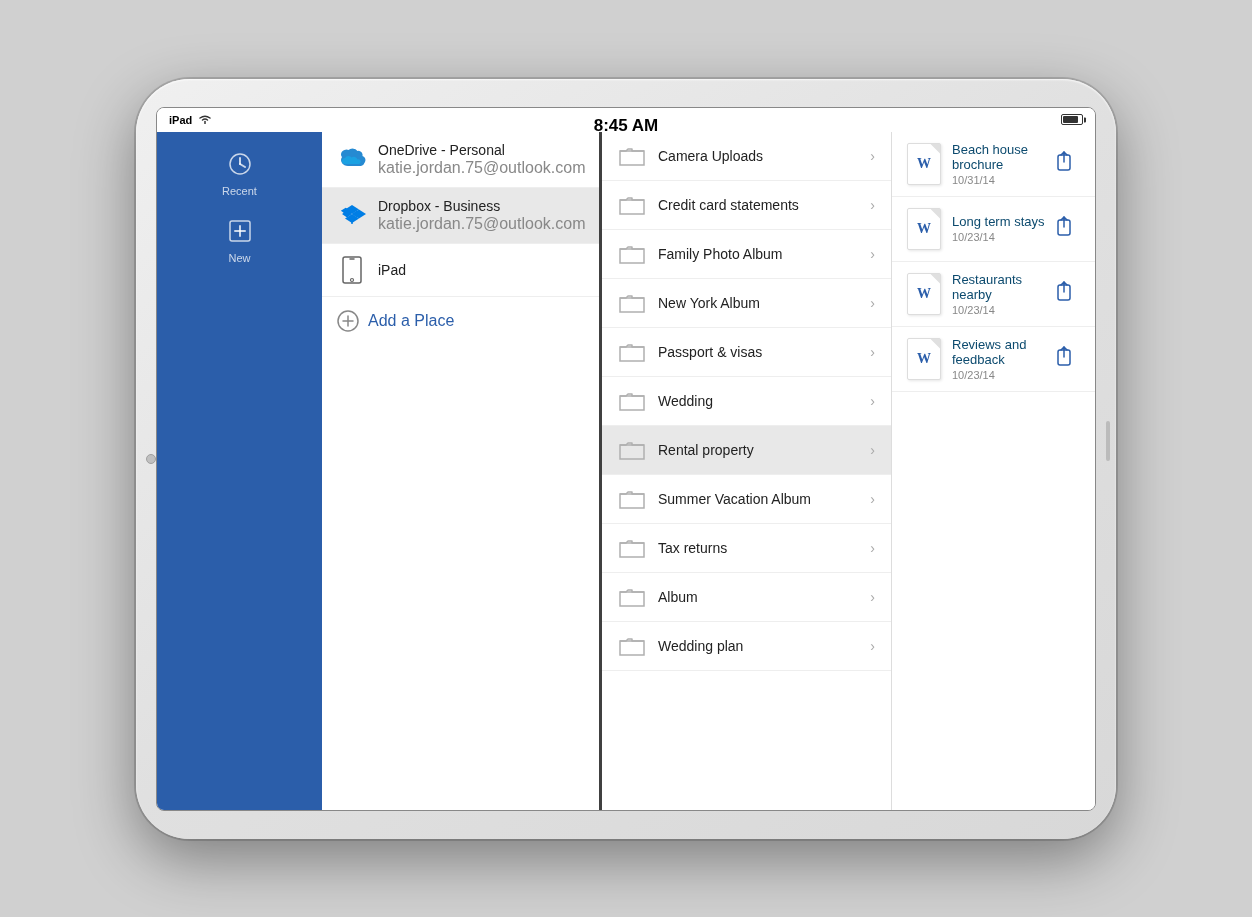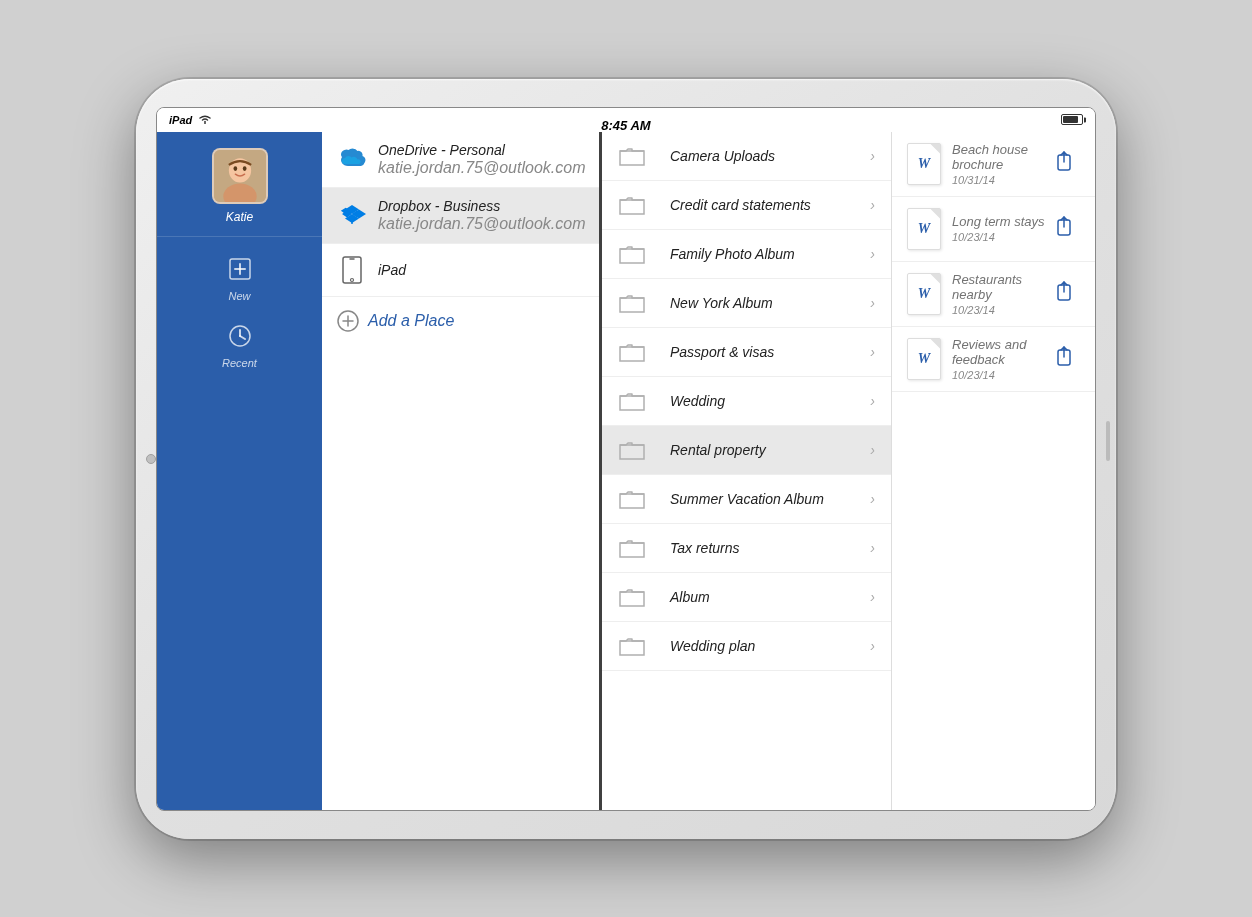--- a/index.html
+++ b/index.html
@@ -22,36 +22,35 @@
     }
     .ipad-screen {
       width: 100%;
       height: 100%;
       background: #fff;
       border-radius: 8px;
       overflow: hidden;
       display: flex;
       flex-direction: column;
       border: 1px solid #888;
-      font-style: italic;
     }
     
     .status-bar {
       background: #fff;
       display: flex;
       align-items: center;
       justify-content: space-between;
       padding: 0 12px;
       height: 24px;
       font-size: 11px;
       font-weight: 600;
       flex-shrink: 0;
     }
     .status-left { display: flex; align-items: center; gap: 6px; }
-    .status-center { position: absolute; left: 50%; transform: translateX(-50%); font-size: 13px; font-weight: 600; margin-top: 12px; }
+    .status-center { position: absolute; left: 50%; transform: translateX(-50%); font-size: 17px; font-weight: 600; margin-top: 12px; }
     .status-right { display: flex; align-items: center; gap: 4px; }
     .battery-icon {
       width: 22px; height: 11px; border: 1.5px solid #333; border-radius: 2px; display: flex; align-items: center; padding: 1px; position: relative;
     }
     .battery-icon::after { content: ''; position: absolute; right: -4px; top: 50%; transform: translateY(-50%); width: 2px; height: 5px; background: #333; border-radius: 0 1px 1px 0; }
     .battery-fill { background: #333; height: 100%; width: 85%; border-radius: 1px; }
 
     
     .app-area {
       flex: 1;
@@ -196,21 +195,20 @@
       flex-shrink: 0;
       overflow-y: auto;
     }
     .folder-item {
       display: flex;
       align-items: center;
       padding: 13px 16px;
       border-bottom: 1px solid #eee;
       cursor: pointer;
       background: #fff;
-      gap: 12px;
     }
     .folder-item.selected {
       background: #e8e8e8;
     }
     .folder-icon-svg {
       width: 28px;
       height: 22px;
       flex-shrink: 0;
     }
     .folder-name {
@@ -273,21 +271,21 @@
       color: #2b5eaa;
       font-family: serif;
     }
     .file-info {
       margin-left: 10px;
       flex: 1;
     }
     .file-name {
       font-size: 13px;
       font-weight: 500;
-      color: #737373;
+      color: #0c4a6e;
     }
     .file-date {
       font-size: 11px;
       color: #888;
       margin-top: 2px;
     }
     .share-icon {
       color: #2b5eaa;
       font-size: 16px;
       padding: 4px 8px;
@@ -344,57 +342,42 @@
       <div class="status-right">
         <div class="battery-icon">
           <div class="battery-fill"></div>
         </div>
       </div>
     </div>
 
     <div class="app-area">
 
       <div class="sidebar">
-        <div class="sidebar-avatar-section">
-          <div class="avatar">
-
-            <svg width="56" height="56" viewBox="0 0 56 56">
-              <rect width="56" height="56" fill="#c4a882"></rect>
-              <ellipse cx="28" cy="22" rx="12" ry="13" fill="#f5c5a0"></ellipse>
-              <ellipse cx="28" cy="50" rx="18" ry="14" fill="#d4956a"></ellipse>
-              <ellipse cx="23" cy="20" rx="2" ry="2.5" fill="#5a3a1a"></ellipse>
-              <ellipse cx="33" cy="20" rx="2" ry="2.5" fill="#5a3a1a"></ellipse>
-              <path d="M23 26 Q28 30 33 26" stroke="#c87050" stroke-width="1.5" fill="none" stroke-linecap="round"></path>
-              <path d="M16 16 Q28 8 40 16" stroke="#7a4a20" stroke-width="2.5" fill="none"></path>
-            </svg>
-          </div>
-          <span class="sidebar-username">Katie</span>
-        </div>
 
         <div class="sidebar-nav">
+          <div class="sidebar-nav-item">
+            <span class="sidebar-nav-icon">
+              <svg width="28" height="28" viewBox="0 0 28 28">
+                <circle cx="14" cy="14" r="10" fill="none" stroke="rgba(255,255,255,0.75)" stroke-width="1.5"></circle>
+                <line x1="14" y1="8" x2="14" y2="14" stroke="rgba(255,255,255,0.75)" stroke-width="2" stroke-linecap="round"></line>
+                <line x1="14" y1="14" x2="19" y2="17" stroke="rgba(255,255,255,0.75)" stroke-width="2" stroke-linecap="round"></line>
+              </svg>
+            </span>
+            <span class="sidebar-nav-label">Recent</span>
+          </div>
           <div class="sidebar-nav-item">
             <span class="sidebar-nav-icon">
               <svg width="28" height="28" viewBox="0 0 28 28">
                 <rect x="4" y="4" width="20" height="20" rx="2" fill="none" stroke="rgba(255,255,255,0.75)" stroke-width="1.5"></rect>
                 <line x1="14" y1="9" x2="14" y2="19" stroke="rgba(255,255,255,0.75)" stroke-width="2" stroke-linecap="round"></line>
                 <line x1="9" y1="14" x2="19" y2="14" stroke="rgba(255,255,255,0.75)" stroke-width="2" stroke-linecap="round"></line>
               </svg>
             </span>
             <span class="sidebar-nav-label">New</span>
           </div>
-          <div class="sidebar-nav-item">
-            <span class="sidebar-nav-icon">
-              <svg width="28" height="28" viewBox="0 0 28 28">
-                <circle cx="14" cy="14" r="10" fill="none" stroke="rgba(255,255,255,0.75)" stroke-width="1.5"></circle>
-                <line x1="14" y1="8" x2="14" y2="14" stroke="rgba(255,255,255,0.75)" stroke-width="2" stroke-linecap="round"></line>
-                <line x1="14" y1="14" x2="19" y2="17" stroke="rgba(255,255,255,0.75)" stroke-width="2" stroke-linecap="round"></line>
-              </svg>
-            </span>
-            <span class="sidebar-nav-label">Recent</span>
-          </div>
         </div>
       </div>
 
       <div class="places-panel">
 
         <div class="places-item">
           <div class="places-item-icon">
             <svg width="32" height="22" viewBox="0 0 32 22">
               <path d="M12 18 Q8 18 6 15 Q4 12 6 9 Q5 8 5 6.5 Q5 3 8.5 2 Q10.5 1 12.5 2 Q14 0.5 16.5 0.5 Q20 0.5 21.5 3 Q23 2.5 24.5 3.5 Q27 5 26.5 8 Q28 8.5 29 10 Q30 12 29 14 Q28 17 25 18 Z" fill="#0e7dcd" opacity="0.9"></path>
               <path d="M6 12 Q7 10 9 10 Q10 8 12.5 8 Q14.5 8 15.5 9.5 Q17 8.5 19 9 Q21 9.5 21.5 11.5 Q23 11 24 12 Q25 13 24.5 14.5 Q24 16 22.5 16 L8.5 16 Q6 16 6 14 Q6 13 6 12 Z" fill="#1ba1e2"></path>

